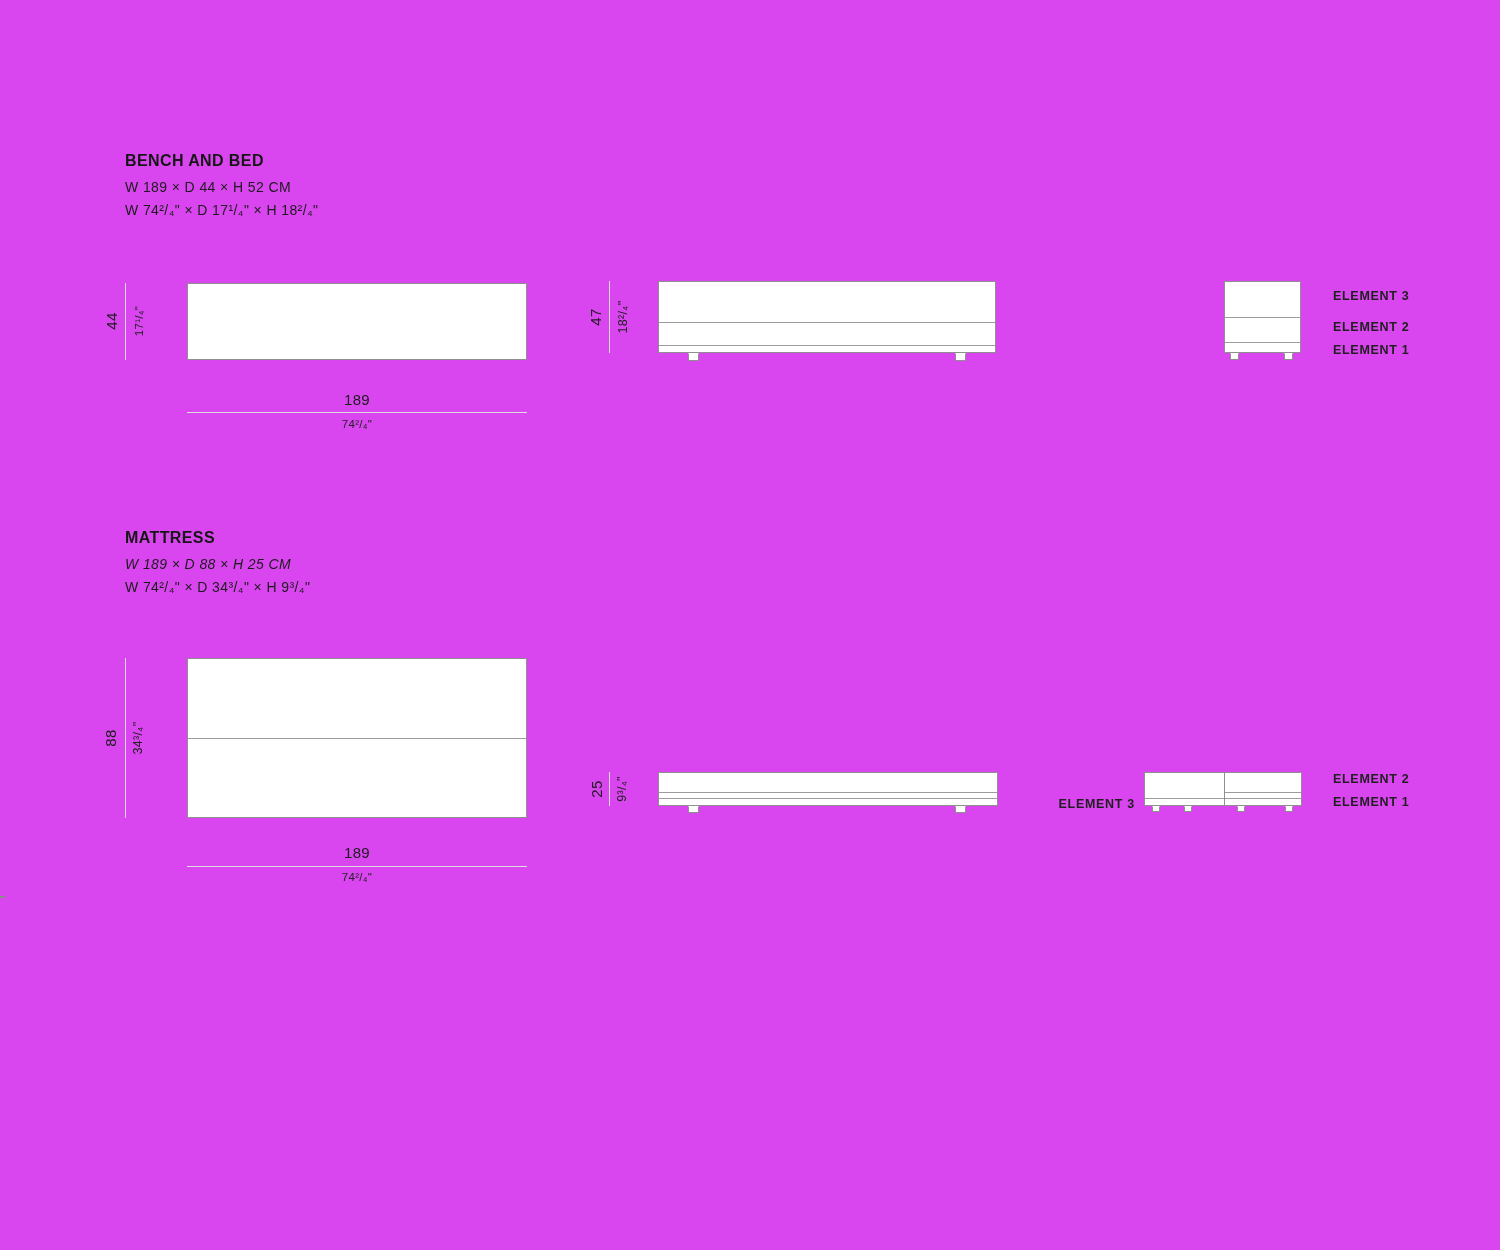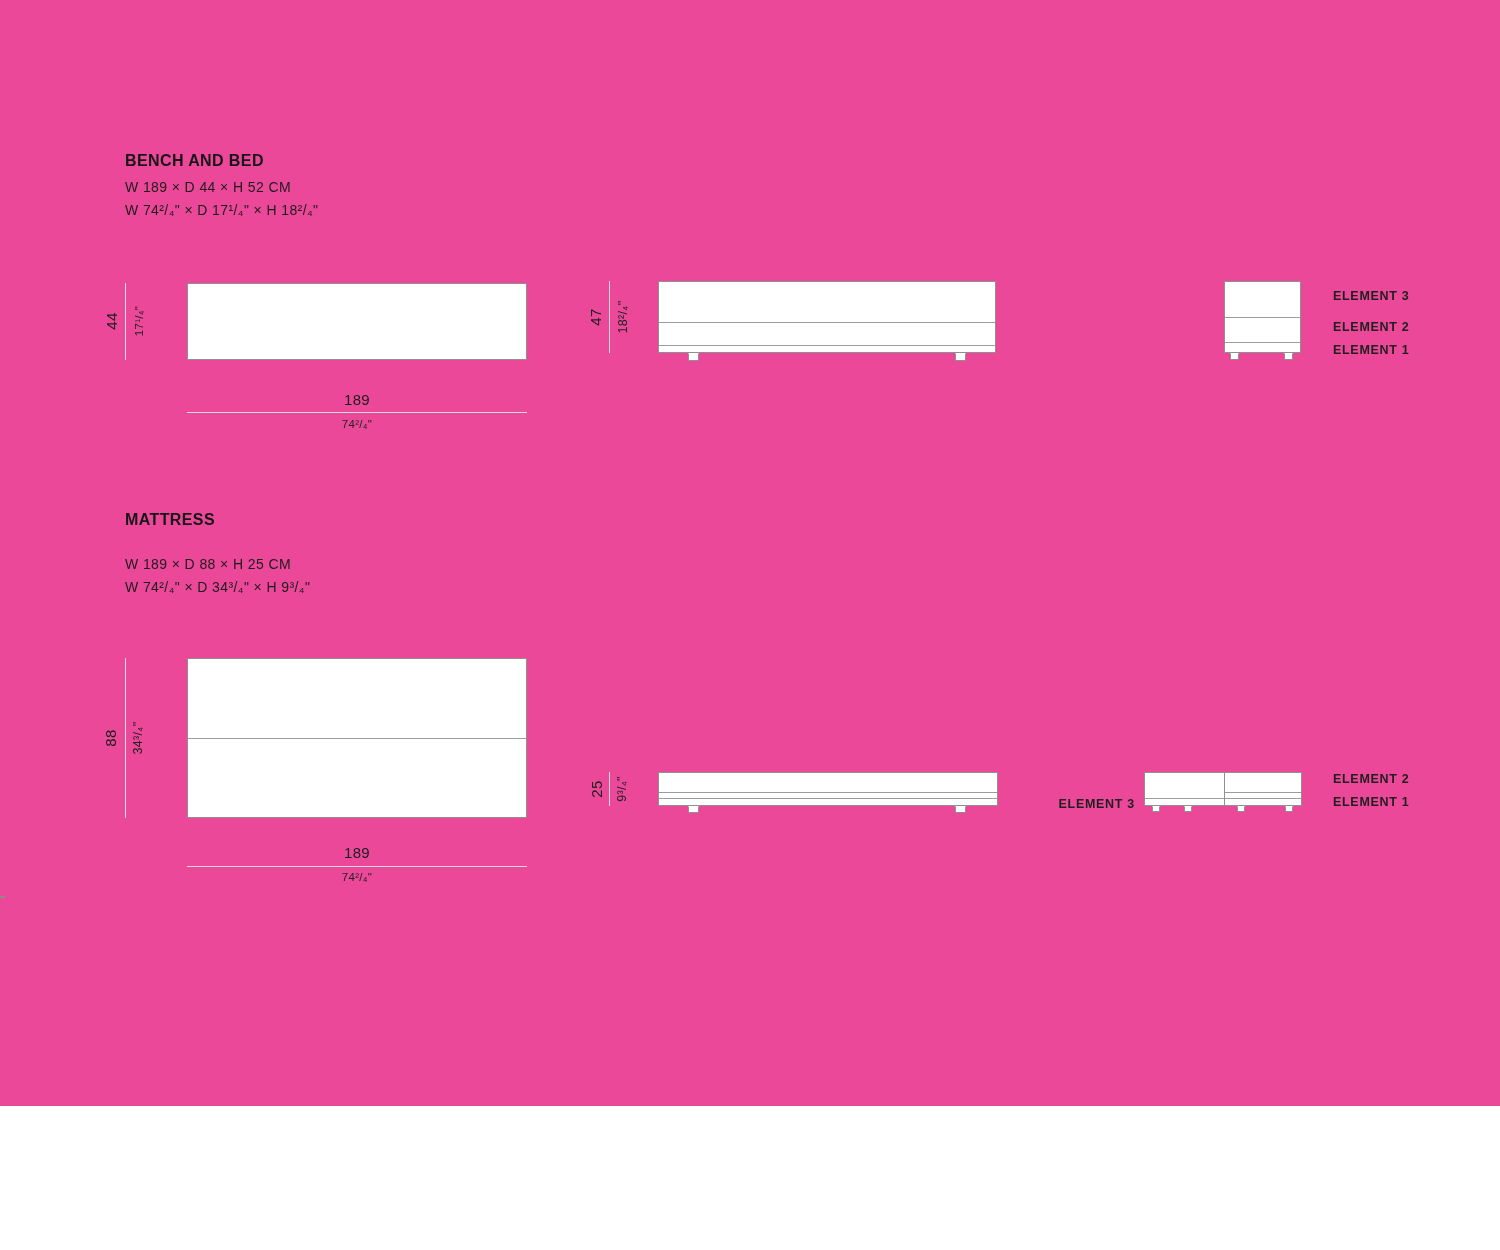--- a/index.html
+++ b/index.html
@@ -5,22 +5,22 @@
   * { margin: 0; padding: 0; box-sizing: border-box; }
   html, body { background: #ffffff; }
   body {
     font-family: "Liberation Sans", sans-serif;
     color: #1c1c1c;
     -webkit-font-smoothing: antialiased;
   }
   .canvas {
     position: relative;
     width: 1500px;
-    height: 1106px;
-    background: #ec4899;
+    height: 1250px;
+    background: #d946ef;
     overflow: hidden;
   }
   .abs { position: absolute; }
 
   .title {
     font-size: 16px;
     font-weight: 700;
     letter-spacing: 0.4px;
     color: #161616;
   }
@@ -116,22 +116,22 @@
   <div class="rect" style="left:1224px; top:281px; width:77px; height:72px;">
     <div class="inner-hline" style="top:35px;"></div>
     <div class="inner-hline" style="top:60px;"></div>
   </div>
   <div class="foot" style="left:1230px; top:353px; width:9px; height:7px;"></div>
   <div class="foot" style="left:1284px; top:353px; width:9px; height:7px;"></div>
   <div class="el-label" style="left:1333px; top:289px;">ELEMENT 3</div>
   <div class="el-label" style="left:1333px; top:320px;">ELEMENT 2</div>
   <div class="el-label" style="left:1333px; top:343px;">ELEMENT 1</div>
 
-  <div class="abs title" style="left:125px; top:511px;">MATTRESS</div>
-  <div class="abs dims" style="left:125px; top:556px;">W 189 × D 88 × H 25 CM</div>
+  <div class="abs title" style="left:125px; top:529px;">MATTRESS</div>
+  <div class="abs dims" style="left:125px; top:556px;font-style:italic;">W 189 × D 88 × H 25 CM</div>
   <div class="abs dims" style="left:125px; top:579px;">W 74²/₄" × D 34³/₄" × H 9³/₄"</div>
 
   <div class="rect" style="left:187px; top:658px; width:340px; height:160px;">
     <div class="inner-hline" style="top:79px;"></div>
   </div>
   <div class="dim-vline" style="left:125px; top:658px; height:160px;"></div>
   <div class="vtext cm-big" style="left:110px; top:738px;">88</div>
   <div class="vtext in-mid" style="left:138px; top:738px;">34³/₄"</div>
   <div class="abs cm-big center-text" style="left:187px; top:844px; width:340px;">189</div>
   <div class="dim-hline" style="left:187px; top:866px; width:340px;"></div>

